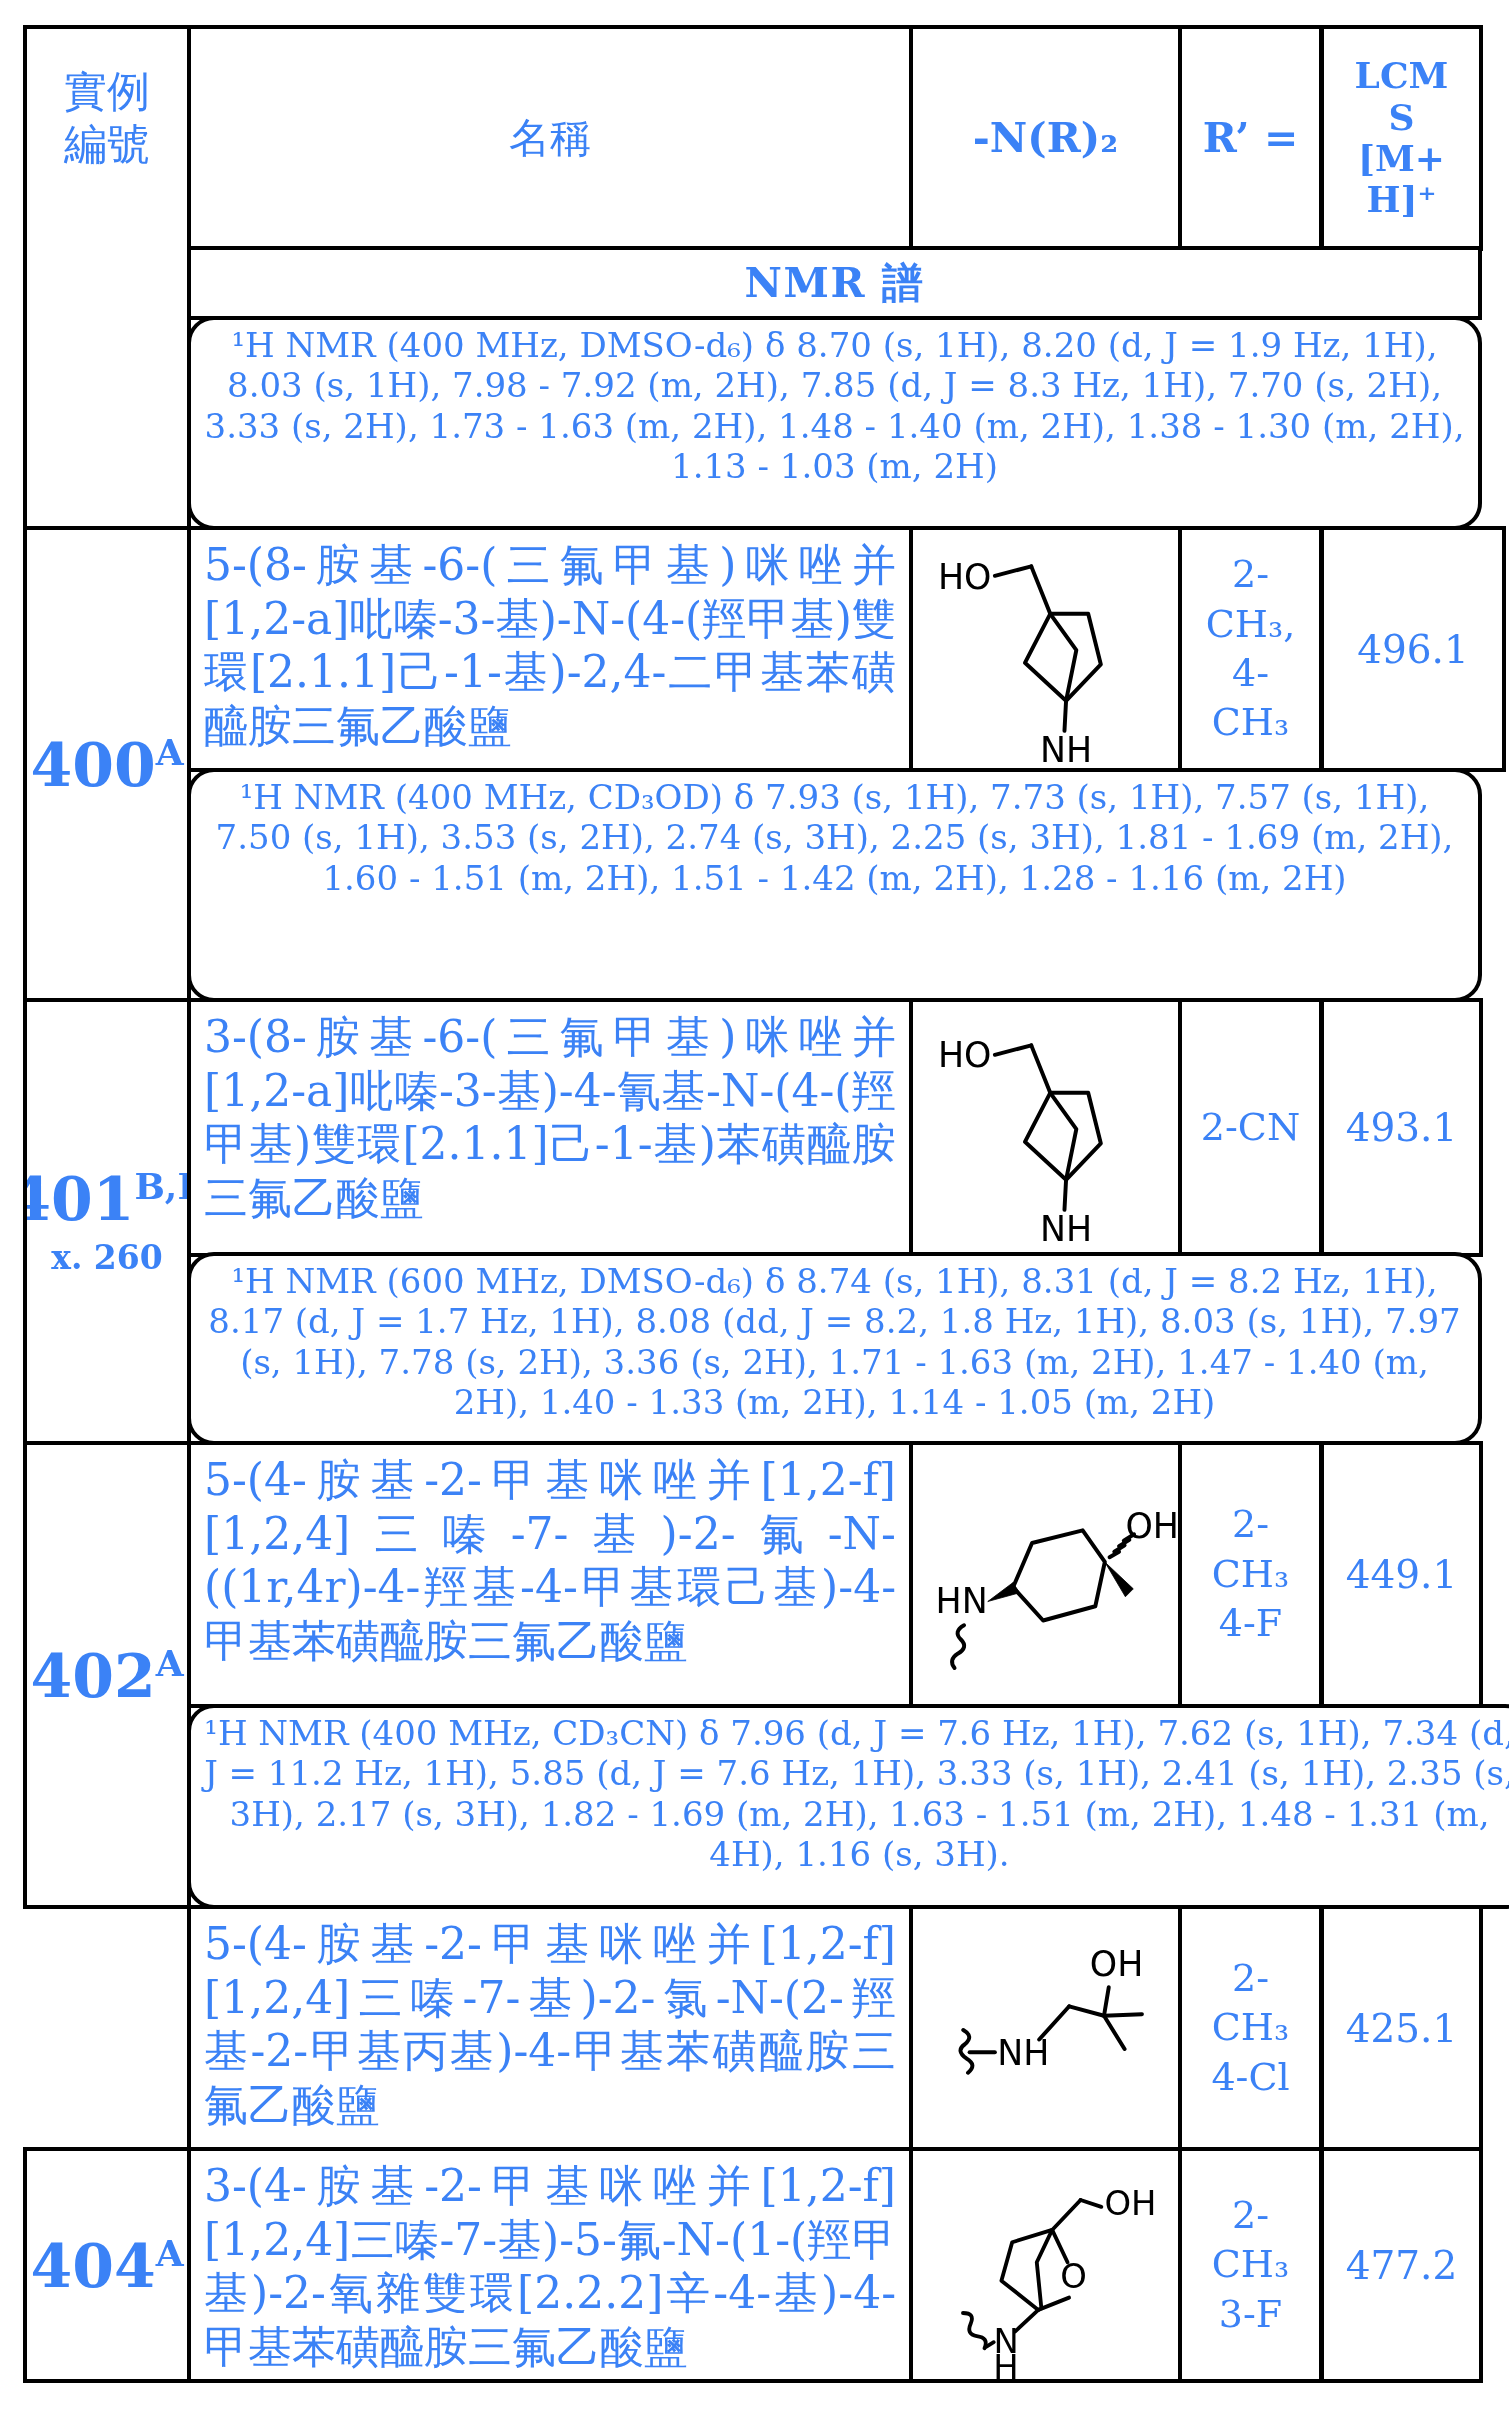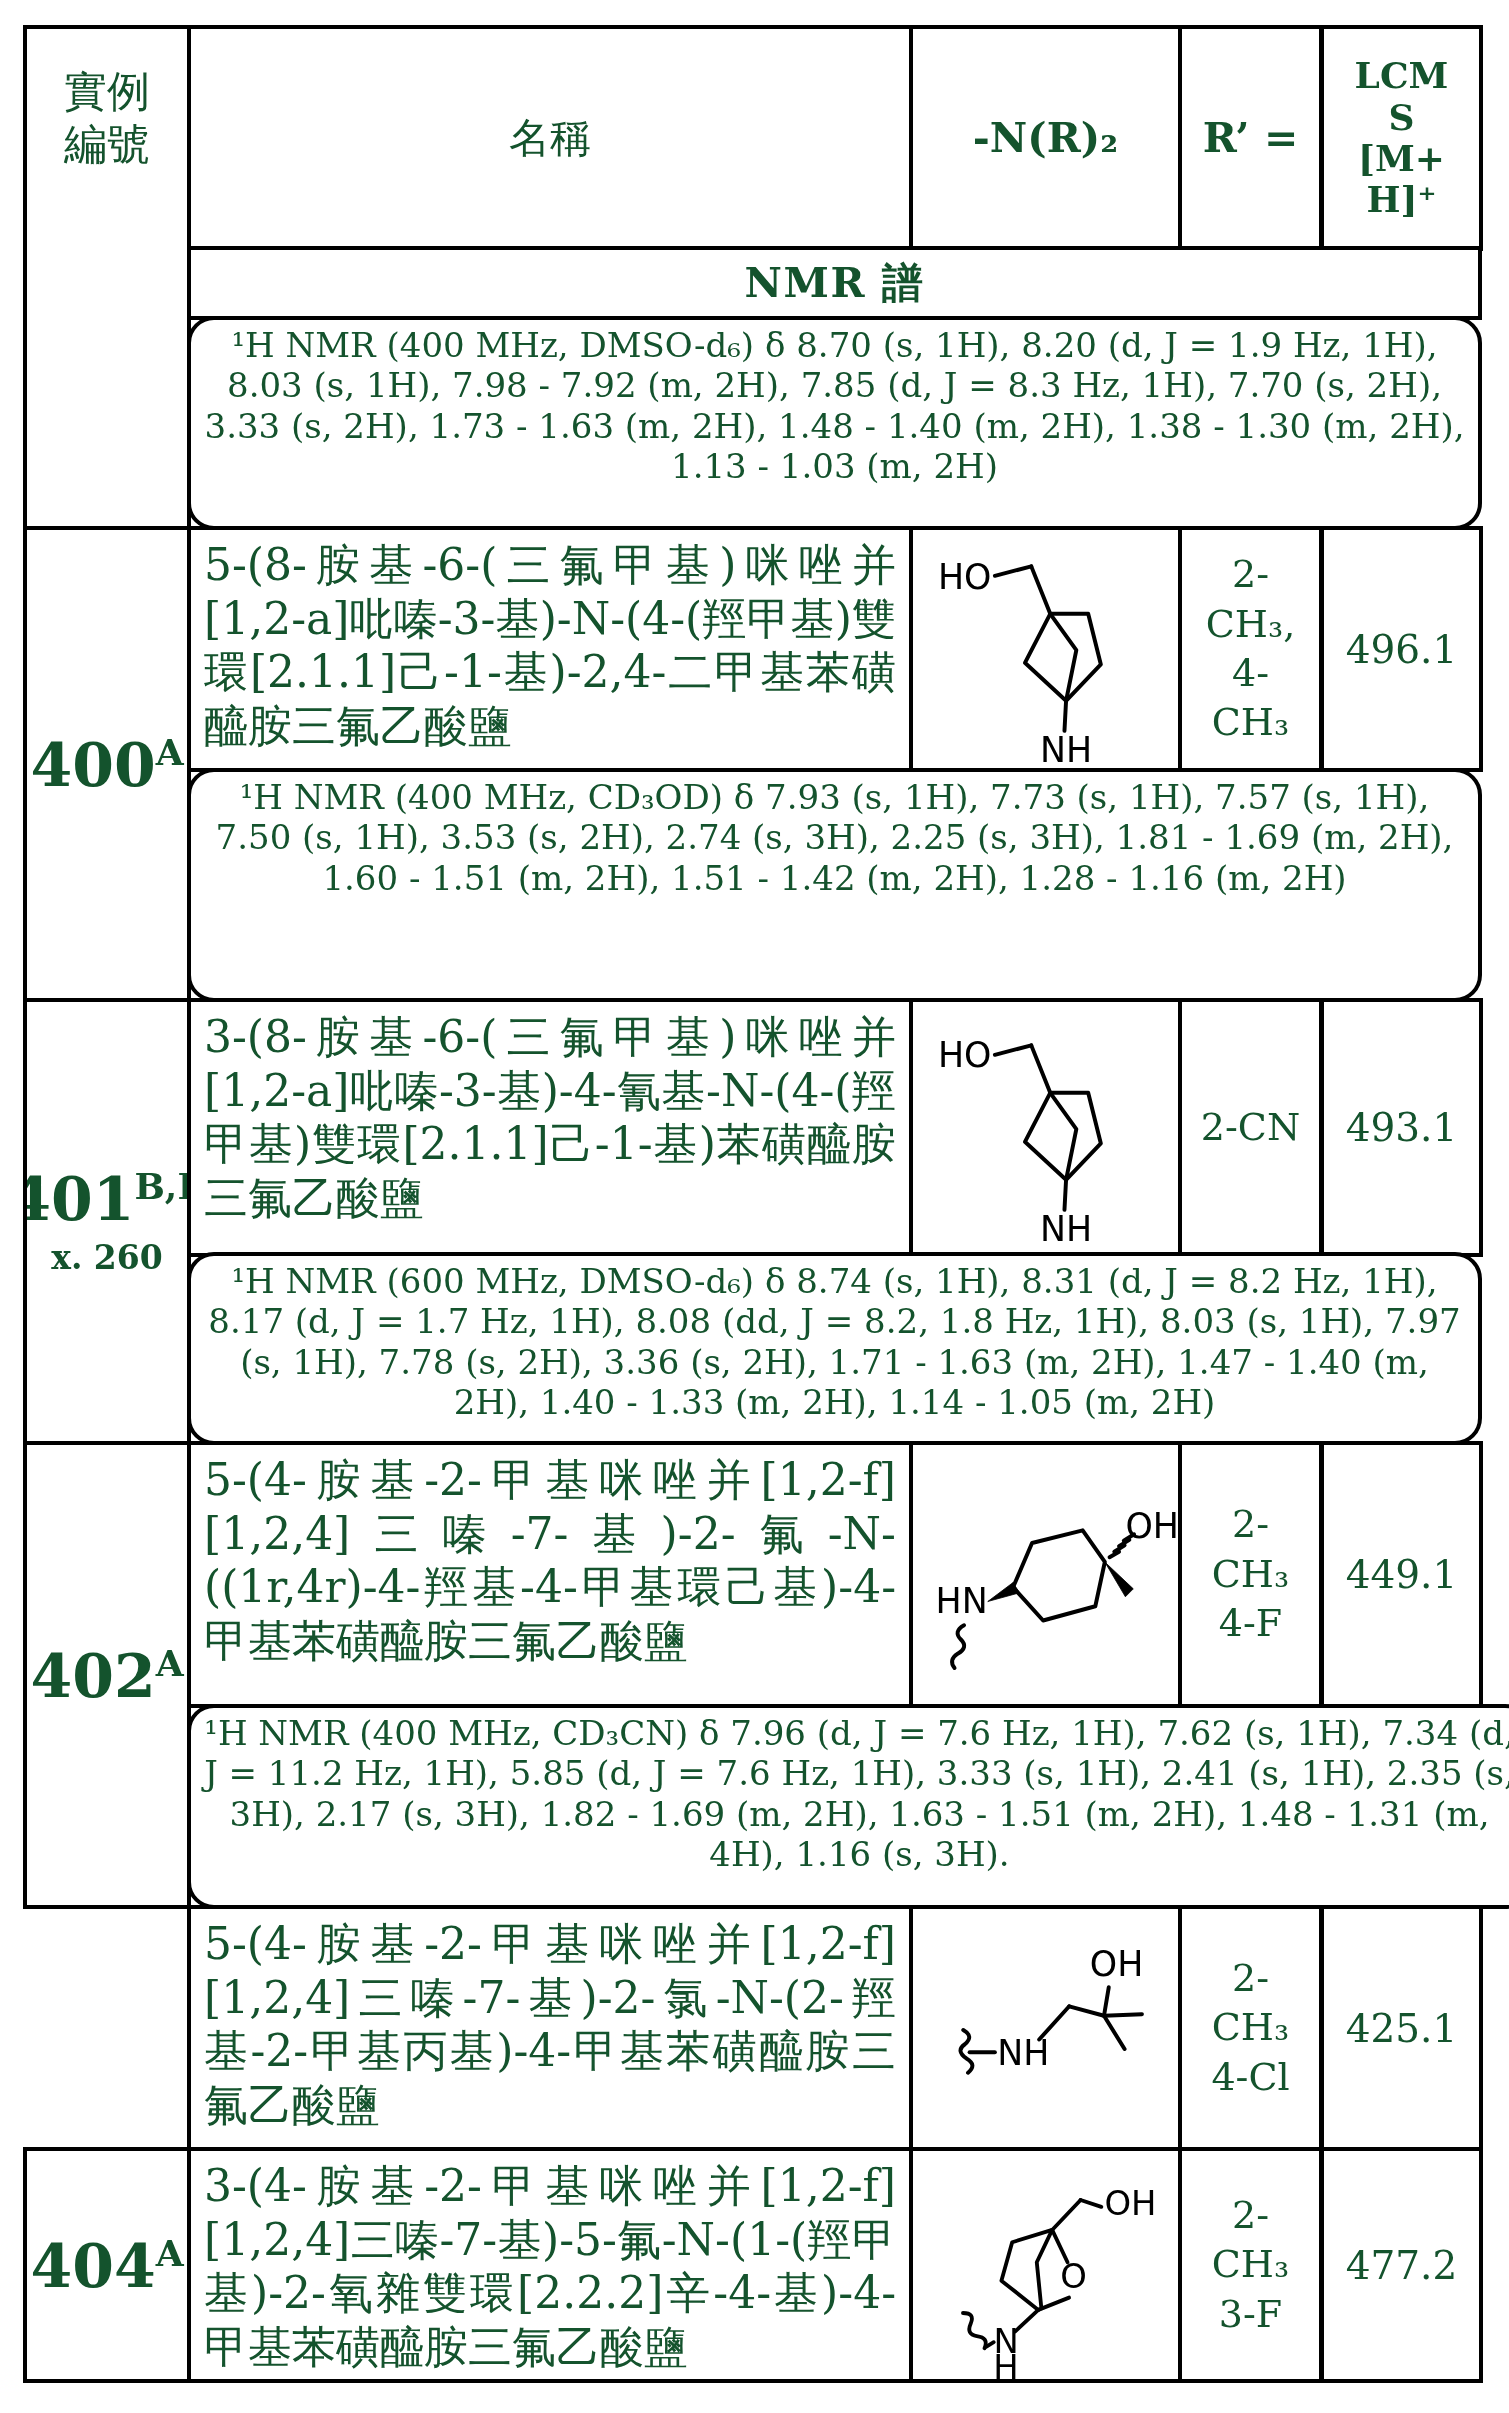--- a/index.html
+++ b/index.html
@@ -1,16 +1,16 @@
 <!DOCTYPE html>
 <html style="font-size:13px"><head>
 <meta charset="utf-8">
 <style>
   html,body{margin:0;padding:0;background:#fff;}
-  #page{position:relative;width:1509px;height:2413px;background:#ffffff;color:#14532d;
+  #page{position:relative;width:1509px;height:2413px;background:#ffffff;color:#3b82f6;
         font-family:"DejaVu Serif","Liberation Serif",serif;overflow:hidden;}
   .cell{position:absolute;box-sizing:border-box;border:4.1px solid #000;background:#fff;overflow:hidden;}
   .center{display:flex;align-items:center;justify-content:center;text-align:center;}
   .colcenter{display:flex;flex-direction:column;align-items:center;justify-content:center;text-align:center;}
   .hdr{font-size:41px;}
   .bold{font-weight:bold;}
   .exlabel{width:100%;display:flex;flex-direction:column;align-items:center;padding-top:36px;
            font-size:43px;line-height:1.24;}
   .name{padding:8px 13px;font-size:44px;line-height:1.22;text-align:justify;letter-spacing:0px;}
   .nmr{padding:5px 10px;font-size:34px;line-height:1.19;text-align:center;border-radius:27px;}
@@ -78,21 +78,21 @@
       <line x1="186" y1="216" x2="184" y2="254"></line>
       <text x="186" y="294" text-anchor="middle">NH</text>
     </svg>
   </div>
   <div class="cell center rp prelines" style="left:1178px;top:526px;width:145px;height:246px">
     <span>2-
 CH₃,
 4-
 CH₃</span>
   </div>
-  <div class="cell center lcms" style="left:1320px;top:526px;width:163px;height:246px">
+  <div class="cell center lcms" style="left:1320px;top:526px;width:186px;height:246px">
     <span>496.1</span>
   </div>
   <div class="cell nmr" style="left:187px;top:768px;width:1295px;height:234px">
     <span>¹H NMR (400 MHz, CD₃OD) δ 7.93 (s, 1H), 7.73 (s, 1H), 7.57 (s, 1H), 7.50 (s, 1H), 3.53 (s, 2H), 2.74 (s, 3H), 2.25 (s, 3H), 1.81 - 1.69 (m, 2H), 1.60 - 1.51 (m, 2H), 1.51 - 1.42 (m, 2H), 1.28 - 1.16 (m, 2H)</span>
   </div>
 
   <div class="cell colcenter" style="left:23px;top:998px;width:168px;height:448px">
     <div class="idwrap"><span>401</span><sup>B,E</sup></div>
     <div class="idextra">x. 260</div>
   </div>

